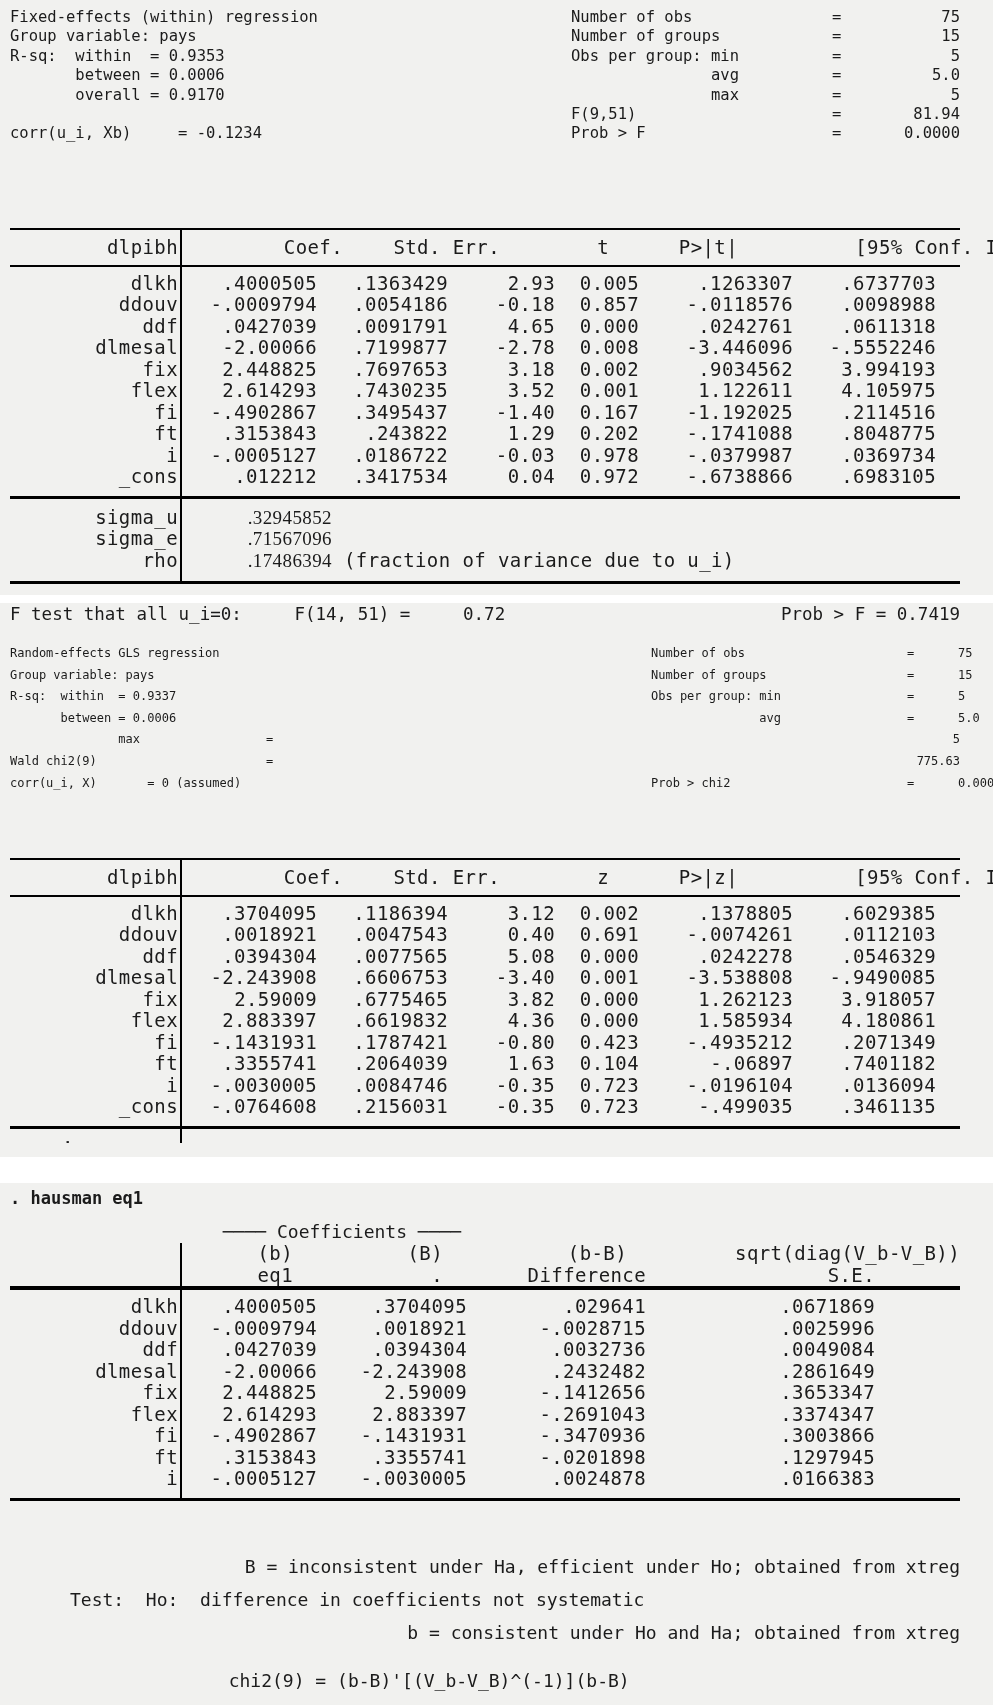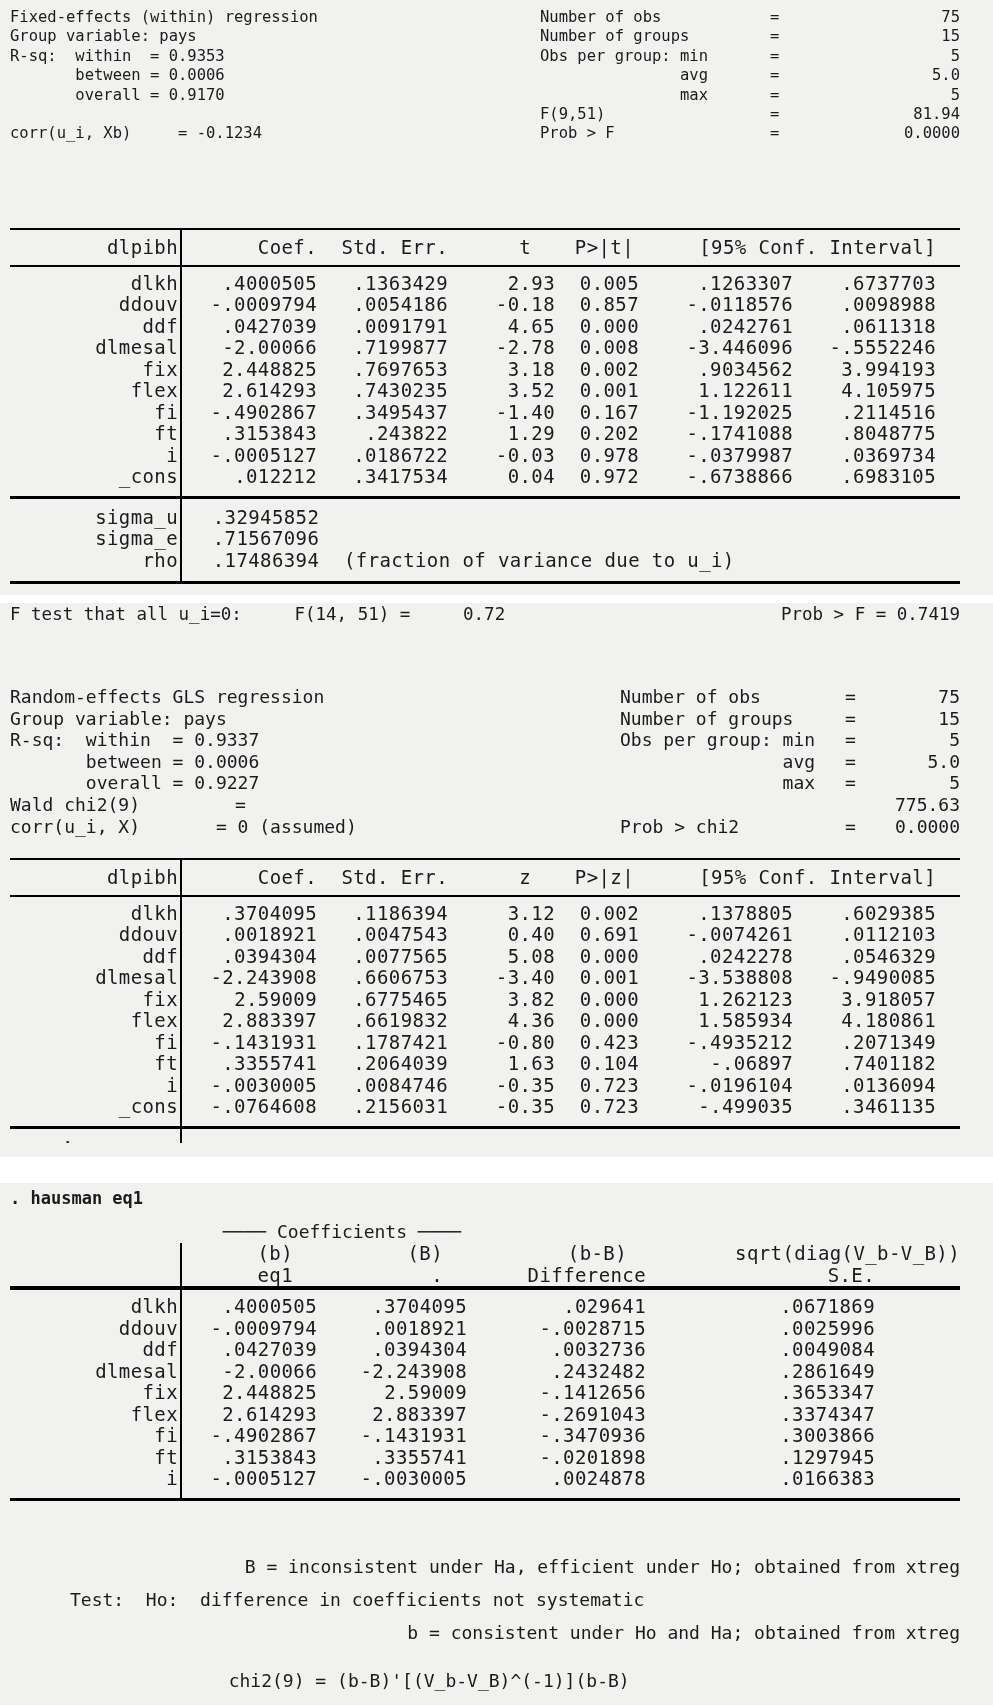--- a/index.html
+++ b/index.html
@@ -1,47 +1,47 @@
 <!DOCTYPE html>
 <html><head>
 <meta charset="utf-8">
 <style>
   html,body{margin:0;padding:0;}
   body{width:993px;height:1705px;background:#f1f1ef;font-family:"DejaVu Sans Mono",monospace;color:#1b1b1b;}
   .page{position:relative;width:993px;height:1705px;overflow:hidden;}
   .band{position:absolute;left:0;width:993px;background:#ffffff;}
   .sec{position:absolute;left:10px;width:950px;}
   
-  .sumrow{display:flex;white-space:pre;}
+  .sumrow{display:flex;white-space:pre;gap:31px;}
   .fe{top:8px;font-size:15.5px;line-height:19.4px;}
   .fe .sl{flex:0 0 530px;}
   .fe .srl{flex:0 0 230px;}
-  .re{top:643px;font-size:18px;line-height:21.6px;margin-top:43px;}
+  .re{top:643px;font-size:12px;line-height:21.6px;}
   .re .sl{flex:0 0 610px;}
   .re .srl{flex:0 0 225px;}
   .seq{flex:0 0 20px;}
   .srv{flex:1 1 auto;text-align:right;}
   
   .ctab{font-size:19px;line-height:21.5px;letter-spacing:0.4px;}
   .t1{top:228px;}
   .t2{top:858px;}
   .vbar{position:absolute;left:170px;top:0;bottom:0;width:2px;background:#000;}
   .grid{display:grid;grid-template-columns:182px 130px 131px 107px 84px 154px 143px;}
   .c{text-align:right;padding-right:5px;white-space:pre;}
   .cv{padding-right:14px;}
   .ct{padding-right:29px;}
   .cp{padding-right:10px;}
   .cci{grid-column:6 / span 2;}
-  .thead{border-top:2px solid #000;border-bottom:2px solid #000;padding:7px 0 6px;}
+  .thead{border-top:2px solid #000;border-bottom:2px solid #000;padding:7px 0 6px;gap:26px;}
   .tbody{padding:6px 0 8px;}
   .midrule{border-top:3px solid #000;}
   .botrule{border-top:3px solid #000;}
   .sgrid{display:grid;grid-template-columns:182px 140px auto;}
   .sigma{padding:8px 0 10px;}
-  .sval{text-align:center;padding-left:8px;white-space:pre;}
+  .sval{text-align:right;padding-left:8px;white-space:pre;font-family:Liberation Serif, serif;}
   .snote{text-align:left;padding-left:12px;white-space:pre;}
   .stub{height:14px;overflow:hidden;position:relative;}
   .stubdot{position:absolute;left:52px;top:-2px;}
   
   .ftest{top:604px;font-size:17.5px;line-height:21px;display:flex;}
   .ftl{white-space:pre;}
   .ftr{flex:1 1 auto;text-align:right;white-space:pre;}
   
   .hcmd{top:1188px;font-size:17px;font-weight:bold;white-space:pre;}
   .htitle{top:1221px;left:192px;width:300px;text-align:center;font-size:18px;white-space:pre;}
@@ -278,21 +278,20 @@
         <span class="seq">=</span>
         <span class="srv">5</span>
       </div>
       <div class="sumrow">
         <span class="sl">       between = 0.0006</span>
         <span class="srl">               avg</span>
         <span class="seq">=</span>
         <span class="srv">5.0</span>
       </div>
       <div class="sumrow">
-        <span class="sl">       overall = 0.9227</span>
         <span class="srl">               max</span>
         <span class="seq">=</span>
         <span class="srv">5</span>
       </div>
       <div class="sumrow">
         <span class="sl"></span>
         <span class="srl"></span>
         <span class="seq"></span>
         <span class="srv"></span>
       </div>

